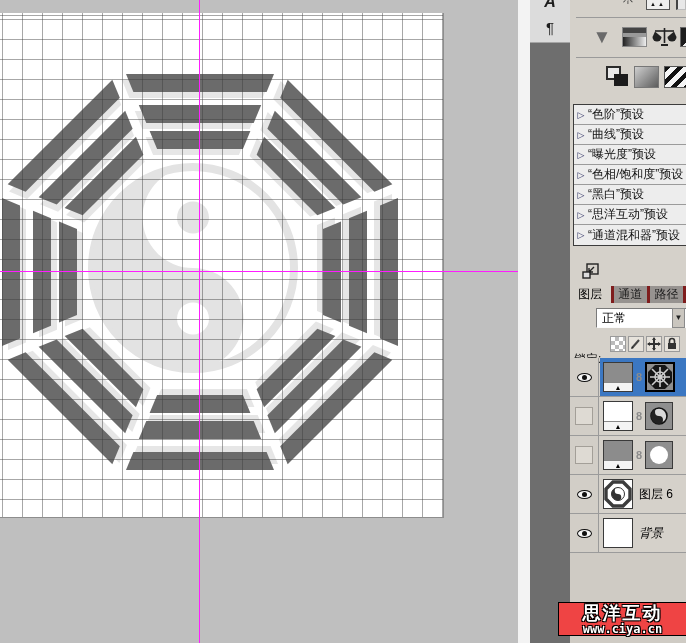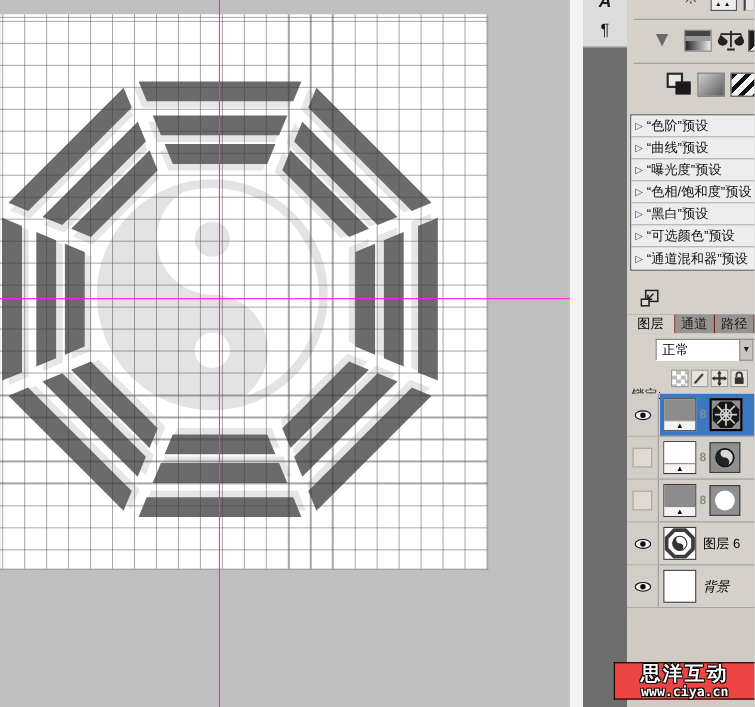--- a/index.html
+++ b/index.html
@@ -51,21 +51,21 @@
 
   #preset-list { position:absolute; left:3px; top:104px; width:118px; border:1px solid #3c3c3c; background:#ededed; }
   .preset-row { height:20px; border-bottom:1px solid #9b9b9b; display:flex; align-items:center; background:#ededed; }
   .preset-row:last-child { border-bottom:none; }
   .preset-arrow { width:14px; text-align:center; font-size:9px; color:#2c2f63; flex:0 0 14px; }
   .preset-label { font-size:12px; color:#101010; white-space:nowrap; }
 
   #panel-switch { position:absolute; left:12px; top:263px; width:17px; height:16px; }
 
   #tabs { position:absolute; left:0; top:286px; width:116px; height:17px; background:#6f6f6f; display:flex; }
-  .tab { height:17px; font-size:12px; text-align:center; line-height:17px; color:#000; border-right:1px solid #7f1d1d;font-family:Liberation Serif, serif; }
+  .tab { height:17px; font-size:12px; text-align:center; line-height:17px; color:#000; border-right:3px solid #7f1d1d;font-family:Liberation Serif, serif; }
   .tab.active { background:#d5d1ca; width:47px; }
   .tab.idle { background:#979390; width:39px; color:#1c1c1c; }
 
   #layers-body { position:absolute; left:0; top:303px; width:116px; height:340px; background:#d5d1ca; }
   #blend-box { position:absolute; left:2px; top:5px; width:100px; height:20px; background:#fff;
                border-top:1px solid #7a7a7a; border-left:1px solid #7a7a7a; border-bottom:1px solid #fbfbfb; border-right:1px solid #fbfbfb;
                font-size:12px; line-height:18px; padding-left:5px; color:#000;margin-left:24px; }
   #blend-arrow { position:absolute; left:102px; top:5px; width:13px; height:20px; background:#cac6bf; border:1px solid #8b8b8b;
                  font-size:8px; text-align:center; line-height:18px; color:#222; }
   #lock-row { position:absolute; left:0; top:32px; width:116px; height:20px; }
@@ -205,21 +205,21 @@
       <div class="preset-row">
         <span class="preset-arrow">▷</span>
         <span class="preset-label">“色相/饱和度”预设</span>
       </div>
       <div class="preset-row">
         <span class="preset-arrow">▷</span>
         <span class="preset-label">“黑白”预设</span>
       </div>
       <div class="preset-row">
         <span class="preset-arrow">▷</span>
-        <span class="preset-label">“可选颜色”预设</span>
+        <span class="preset-label">“思洋互动”预设</span>
       </div>
       <div class="preset-row">
         <span class="preset-arrow">▷</span>
         <span class="preset-label">“通道混和器”预设</span>
       </div>
     </div>
 
     <svg id="panel-switch" viewBox="0 0 17 16">
       <rect x="5" y="1" width="11" height="10" fill="none" stroke="#222" stroke-width="1.4"></rect>
       <rect x="1" y="9" width="7" height="6" fill="#dcdcdc" stroke="#222" stroke-width="1.4"></rect>

